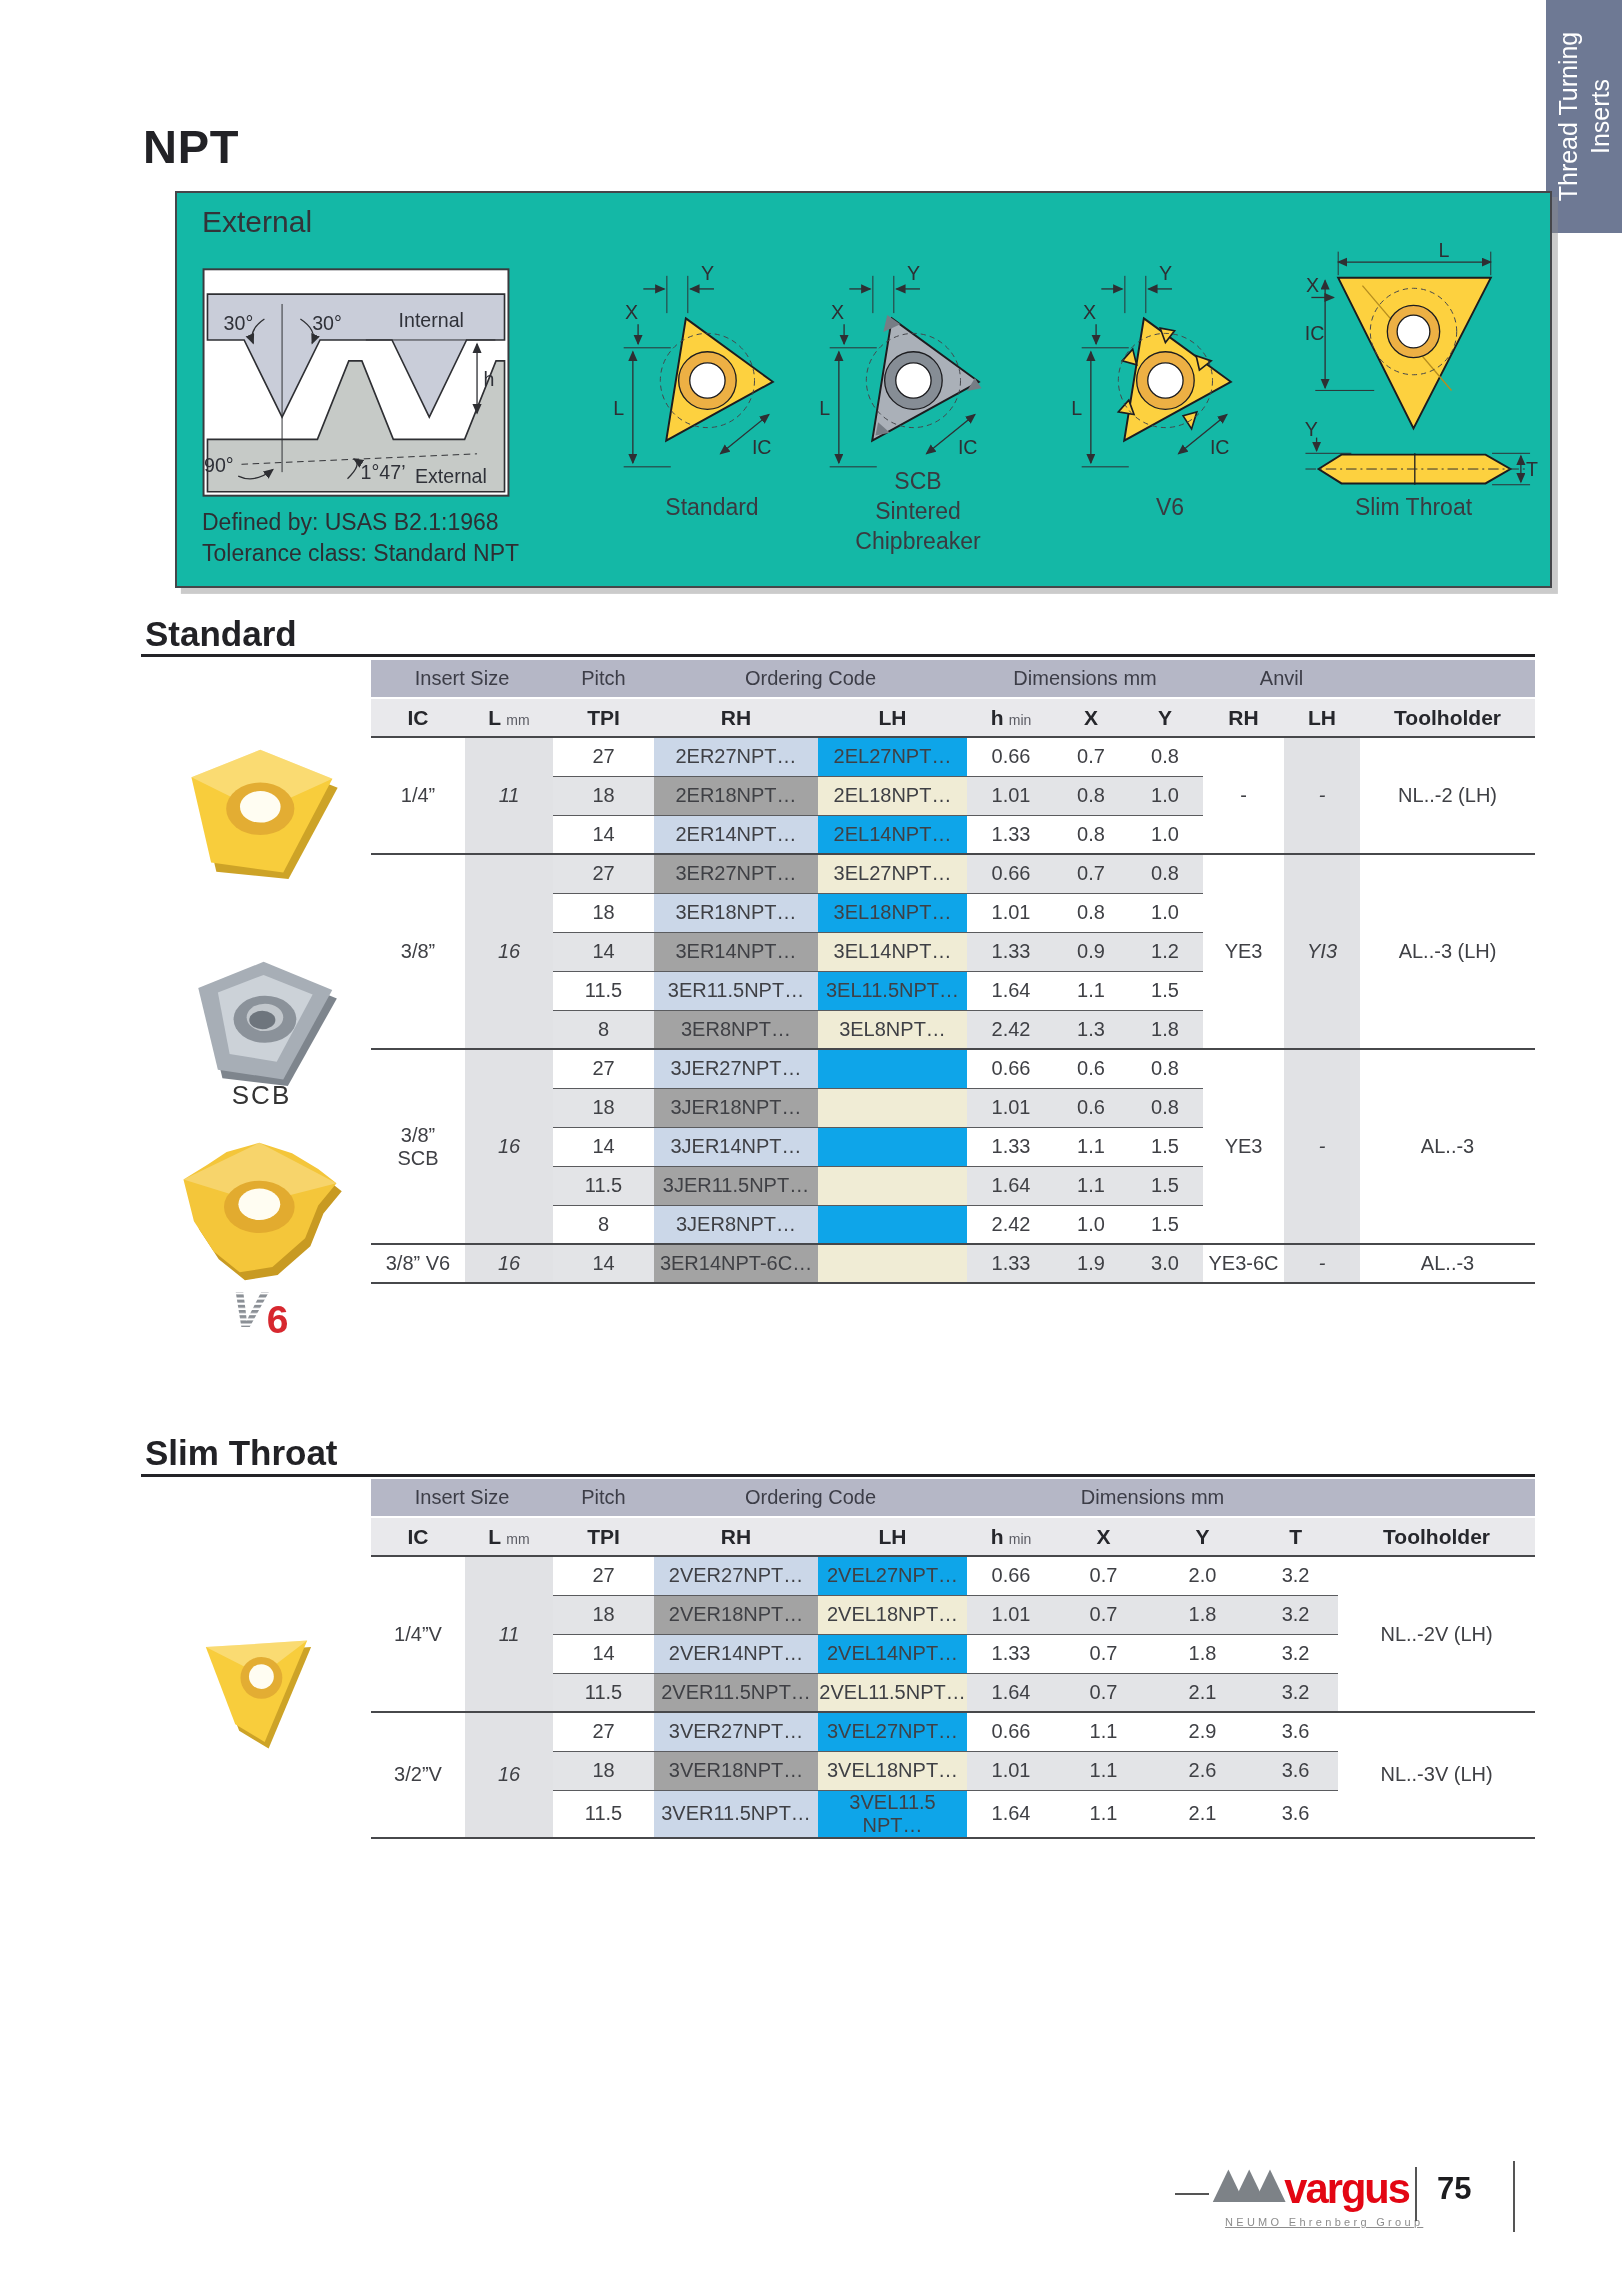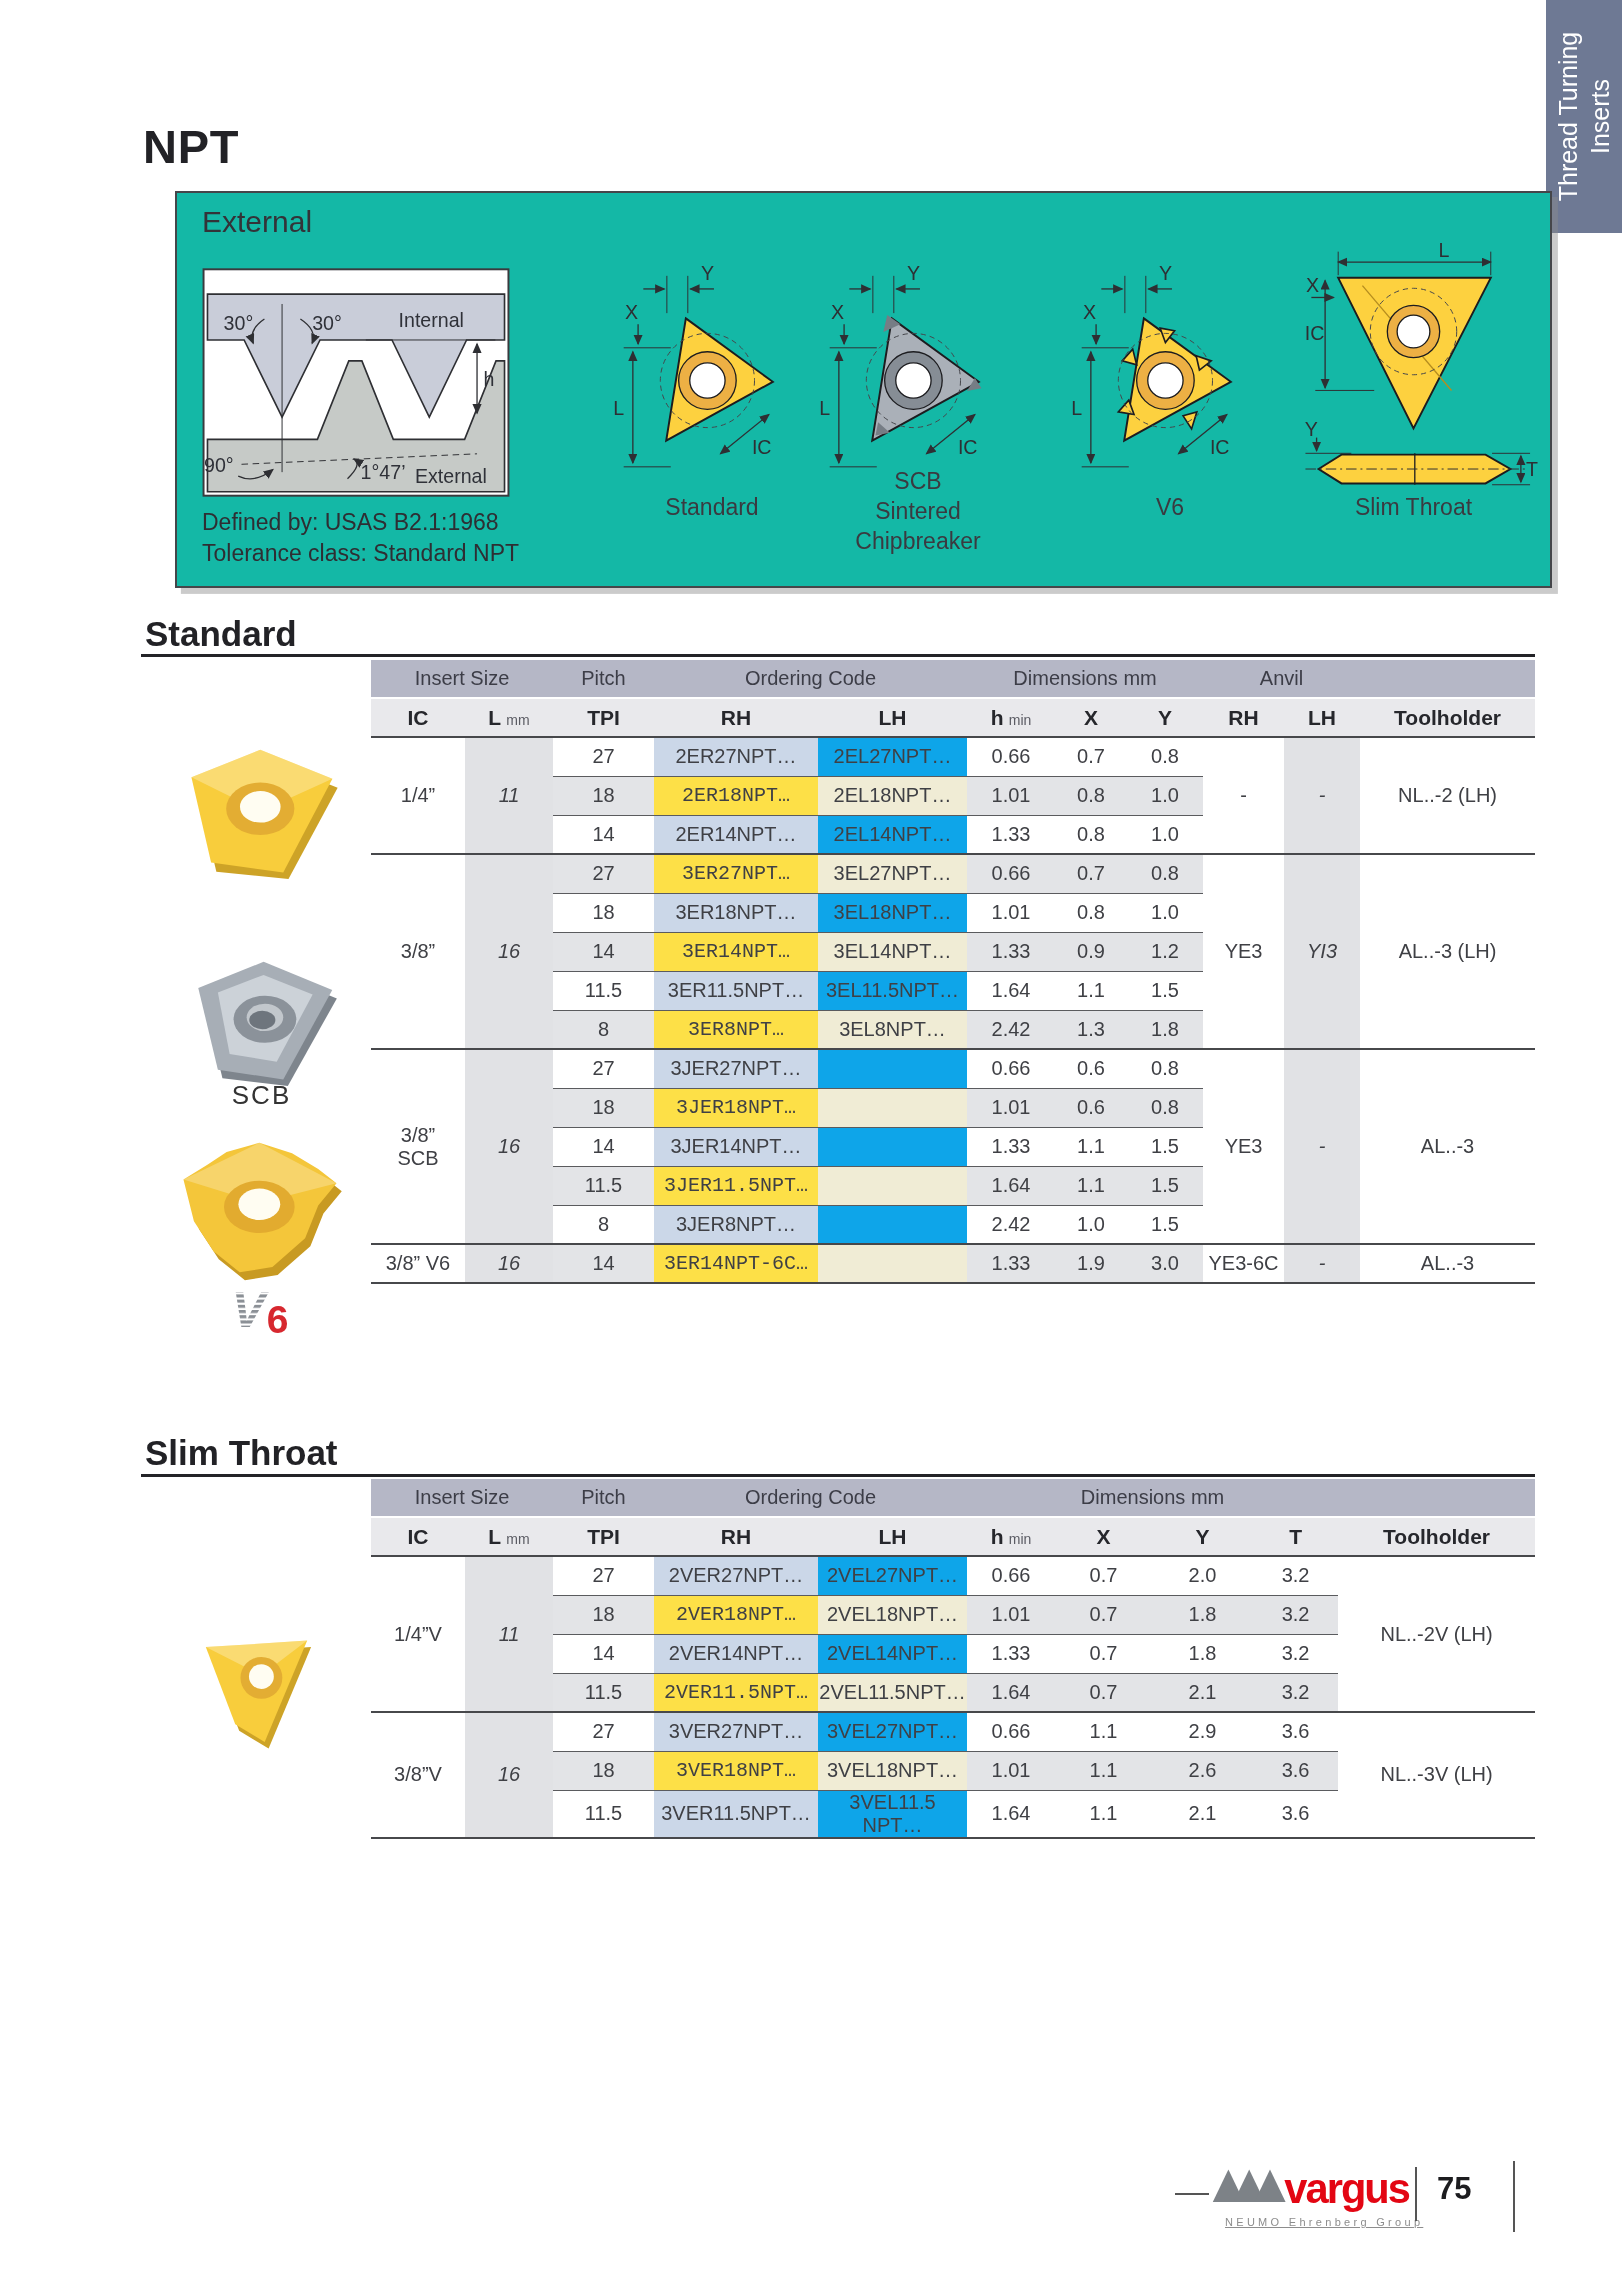--- a/index.html
+++ b/index.html
@@ -30,21 +30,21 @@
   table.cat thead tr.grp th{height:37px;background:#b5b7c6;font-weight:400;font-size:20px;color:#3c3d47;}
   table.cat thead tr.sub th{height:37px;background:#e9e9ec;font-size:21px;font-weight:bold;color:#26272c;
         border-top:2px solid #fff;border-bottom:2px solid #47484b;}
   table.cat thead .unit{font-weight:400;font-size:14px;color:#5a5b63;margin-left:5.2px;}
   table.cat tbody tr{height:39px;font-size:20px;color:#3f4045;}
   table.cat{border-bottom:2px solid #47484b;}
   tbody tr.w td{background:#fff;}
   tbody tr.g td{background:#e3e4e7;}
   td.c-ic,td.c-arh,td.c-tool{background:#fff !important;}
   td.c-lmm,td.c-alh{background:#e1e2e5 !important;font-style:italic;}
-  tr.w td.c-rh{background:#cbd7e8;}  tr.g td.c-rh{background:#fde047;font-family:Liberation Mono, monospace;}
+  tr.w td.c-rh{background:#cbd7e8;}  tr.g td.c-rh{background:#a3a3a3;}
   tr.w td.c-lh{background:#0ea5e9;}  tr.g td.c-lh{background:#f0ecd5;}
   td.code{text-align:left;padding-left:15.7px;}
   td.c-tool{text-align:left;padding-left:14.4px;}
   td.rsep{border-top:1.3px solid #5a5b5e !important;}
   tr.bstart td{border-top:2px solid #47484b !important;}
   .pre{white-space:pre-line;line-height:1.15;}
   
   .photo{position:absolute;}
   .scb-label{position:absolute;left:196px;top:1080px;width:131px;text-align:center;
         font-size:26px;letter-spacing:2px;color:#333;}
@@ -503,21 +503,21 @@
         <td class="c-tpi rsep">11.5</td>
         <td class="c-rh code rsep">2VER11.5NPT…</td>
         <td class="c-lh code rsep">2VEL11.5NPT…</td>
         <td class="c-h rsep">1.64</td>
         <td class="c-x rsep">0.7</td>
         <td class="c-y rsep">2.1</td>
         <td class="c-t rsep">3.2</td>
       </tr>
 
       <tr class="w bstart">
-        <td class="c-ic" rowspan="3">3/8”V</td>
+        <td class="c-ic" rowspan="3">3/2”V</td>
         <td class="c-lmm" rowspan="3">16</td>
         <td class="c-tpi">27</td>
         <td class="c-rh code">3VER27NPT…</td>
         <td class="c-lh code">3VEL27NPT…</td>
         <td class="c-h">0.66</td>
         <td class="c-x">1.1</td>
         <td class="c-y">2.9</td>
         <td class="c-t">3.6</td>
         <td class="c-tool" rowspan="3">NL..-3V (LH)</td>
       </tr>

